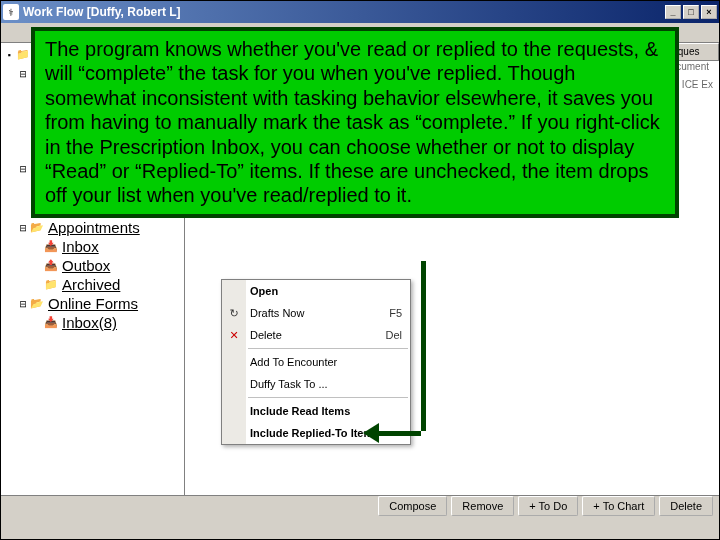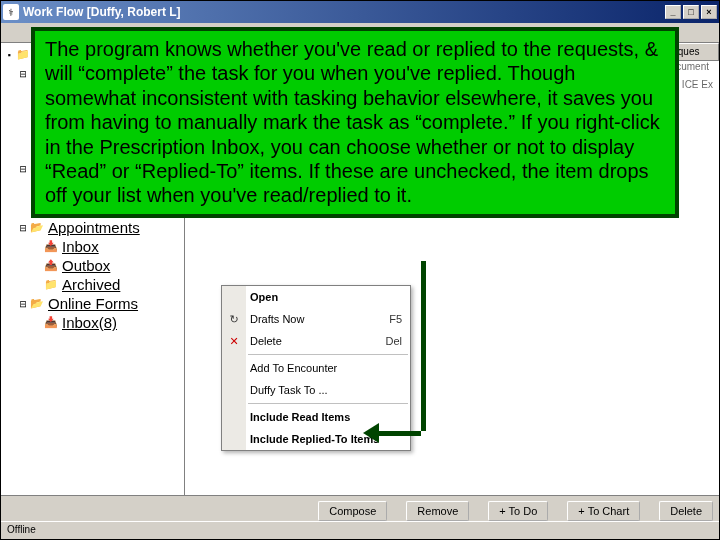--- a/index.html
+++ b/index.html
@@ -27,29 +27,29 @@
 .tree-node.selected { background: #c0d4ec; border: 1px dotted #000; }
 
 .folder-icon { color: #c9a83b; }
 .inbox-icon { color: #5a7fb8; }
 .outbox-icon { color: #b87f5a; }
 
 .main-pane { flex: 1; background: #fff; position: relative; }
 .col-headers { display: flex; background: #d4d0c8; border-bottom: 1px solid #808080; height: 18px; }
 .col-header { border-right: 1px solid #808080; font-size: 10px; padding: 2px 6px; background: #d4d0c8; border-top: 1px solid #fff; white-space: nowrap; overflow: hidden; }
 
-.bottom-toolbar { height: 26px; background: #d4d0c8; border-top: 1px solid #808080; display: flex; align-items: flex-end; justify-content: flex-end; padding: 0 6px; gap: 19px; }
+.bottom-toolbar { height: 26px; background: #d4d0c8; border-top: 1px solid #808080; display: flex; align-items: flex-start; justify-content: flex-end; padding: 0 6px; gap: 4px; }
 .tb-btn { height: 20px; padding: 0 10px; font-size: 11px; background: #d4d0c8; border: 1px outset #fff; cursor: pointer; display: flex; align-items: center; border-radius: 2px; }
 
 .statusbar { height: 18px; background: #d4d0c8; border-top: 1px solid #fff; padding: 2px 6px; font-size: 10px; }
 
 .green-overlay { position: absolute; top: 26px; left: 30px; width: 648px; background: #00cc00; border: 4px solid #004400; padding: 6px 10px; z-index: 100; font-family: "Times New Roman", serif; font-size: 20px; line-height: 1.22; }
 .green-overlay b { font-weight: normal; }
 
-.context-menu { position: absolute; top: 284px; left: 220px; width: 190px; background: #fff; border: 1px solid #808080; box-shadow: 2px 2px 4px rgba(0,0,0,0.3); z-index: 90; }
+.context-menu { position: absolute; top: 278px; left: 220px; width: 190px; background: #fff; border: 1px solid #808080; box-shadow: 2px 2px 4px rgba(0,0,0,0.3); z-index: 90; }
 .ctx-strip { position: absolute; left: 0; top: 0; bottom: 0; width: 24px; background: #eceae5; }
 .ctx-items { position: relative; }
 .ctx-item { display: flex; align-items: center; height: 22px; font-size: 11px; cursor: pointer; padding-left: 28px; padding-right: 8px; }
 .ctx-icon { position: absolute; left: 4px; width: 16px; font-size: 11px; text-align: center; }
 .ctx-sep { border-top: 1px solid #c0c0c0; margin: 2px 2px 2px 26px; }
 .ctx-shortcut { margin-left: auto; color: #333; text-align: right; }
 .ctx-item.bold { font-weight: bold; }
 
 .arrow { position: absolute; z-index: 95; }
 .arrow-line { position: absolute; background: #004400; }
@@ -188,23 +188,20 @@
   </div>
 
   <div class="bottom-toolbar">
     <div class="tb-btn">Compose</div>
     <div class="tb-btn">Remove</div>
     <div class="tb-btn">+ To Do</div>
     <div class="tb-btn">+ To Chart</div>
     <div class="tb-btn">Delete</div>
   </div>
 
-  <div class="statusbar">
-    <span>Offline</span>
-  </div>
 
   <div class="context-menu">
     <div class="ctx-strip"></div>
     <div class="ctx-items" id="ctx-items">
         <div class="ctx-item bold">
           <span>Open</span>
         </div>
         <div class="ctx-item">
           <span class="ctx-icon" style="color:#333">↻</span>
           <span>Drafts Now</span>

